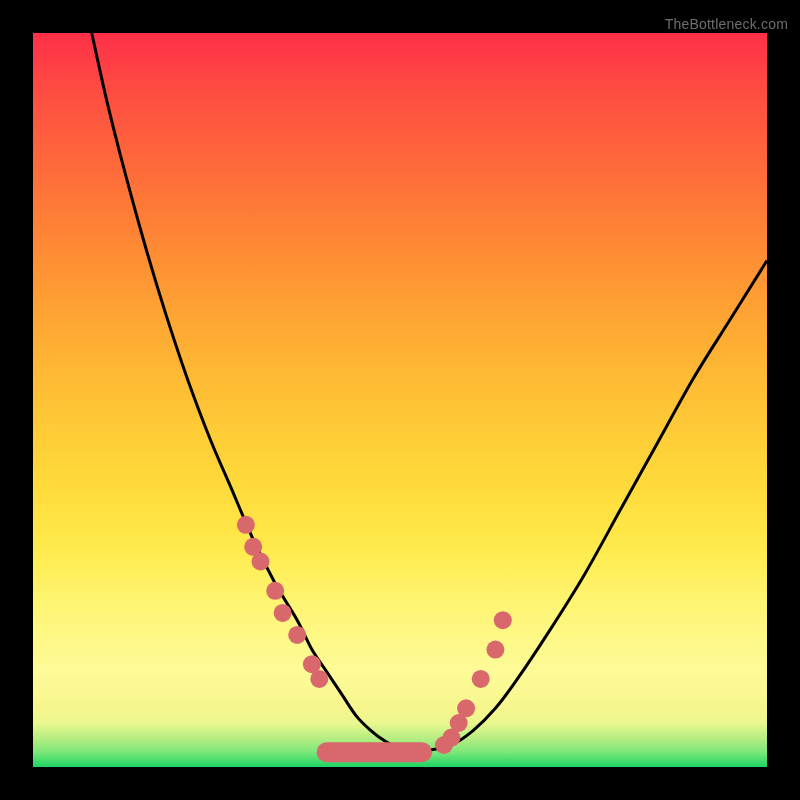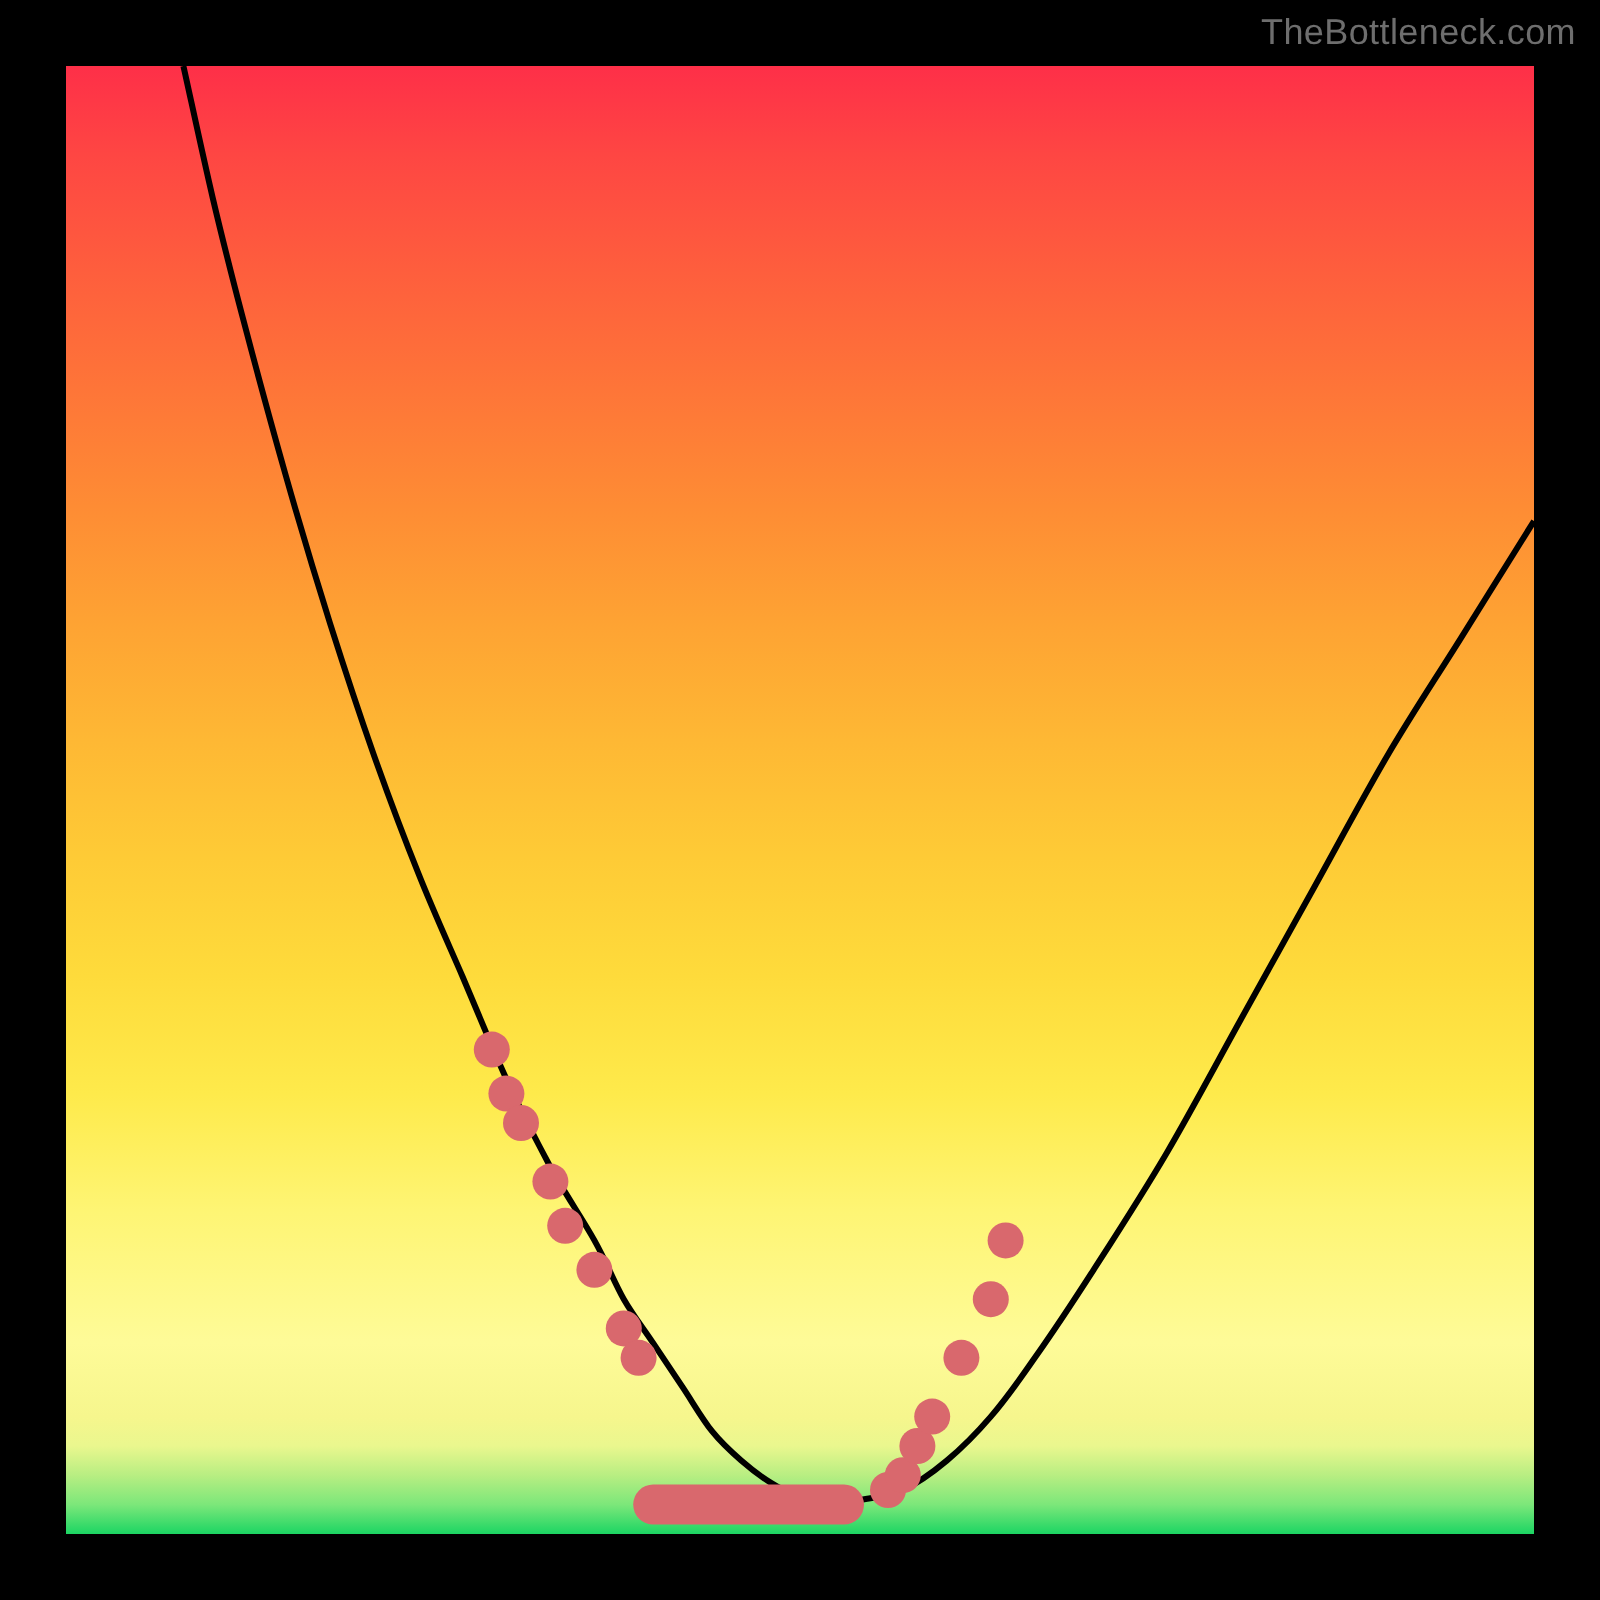--- a/index.html
+++ b/index.html
@@ -46,23 +46,23 @@
   }
   svg.curve {
     position: absolute;
     left: 0;
     top: 0;
     width: 734px;
     height: 734px;
   }
   .watermark {
     position: absolute;
-    top: 6px;
+    top: 16px;
     right: 12px;
-    font-size: 18px;
+    font-size: 14px;
     font-weight: 500;
     color: #6e6e6e;
     letter-spacing: 0.2px;
   }
 </style>
 </head>
 <body>
 
 <div class="chart-container">
   <div class="watermark">TheBottleneck.com</div>

